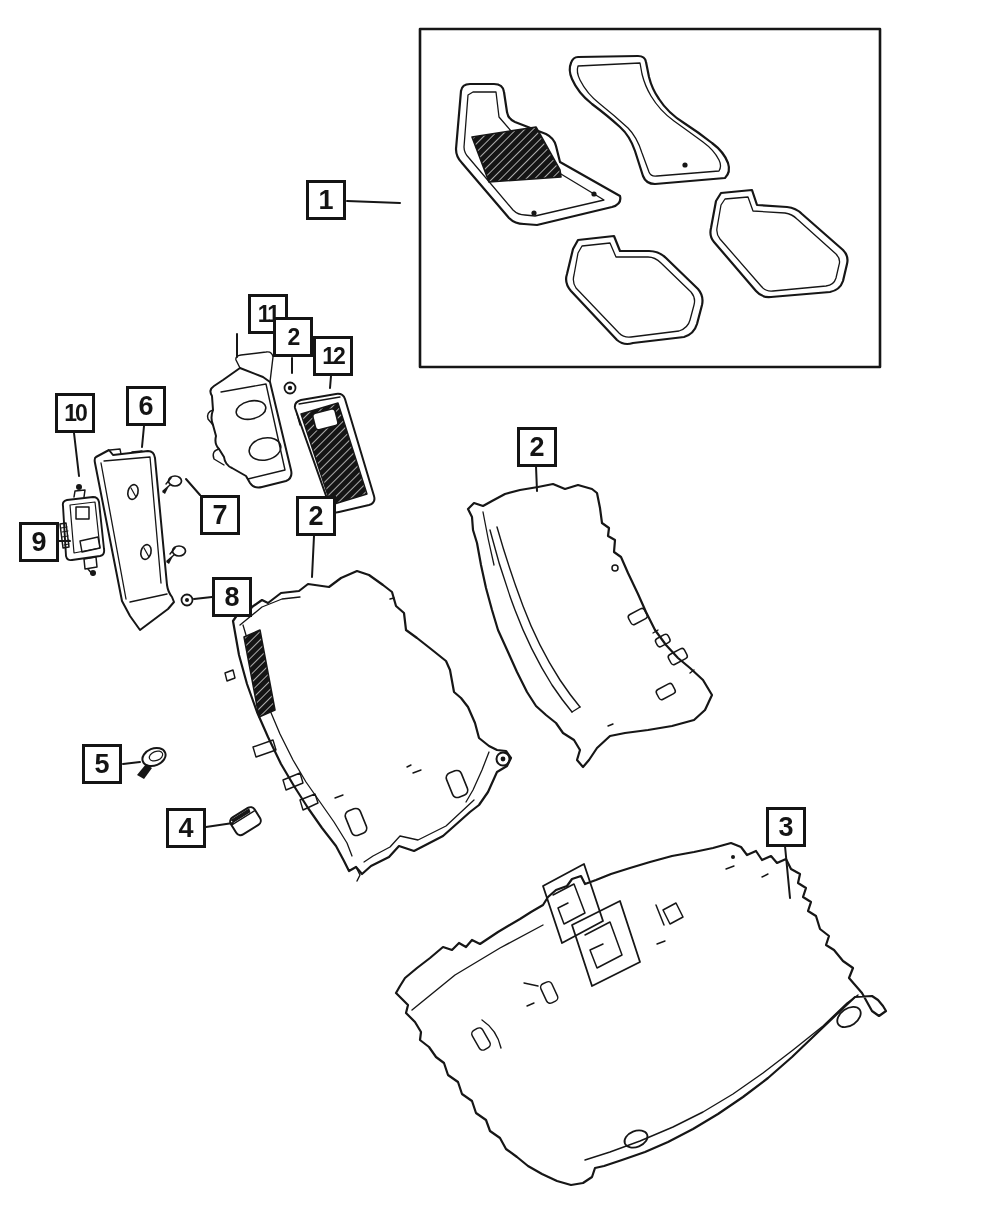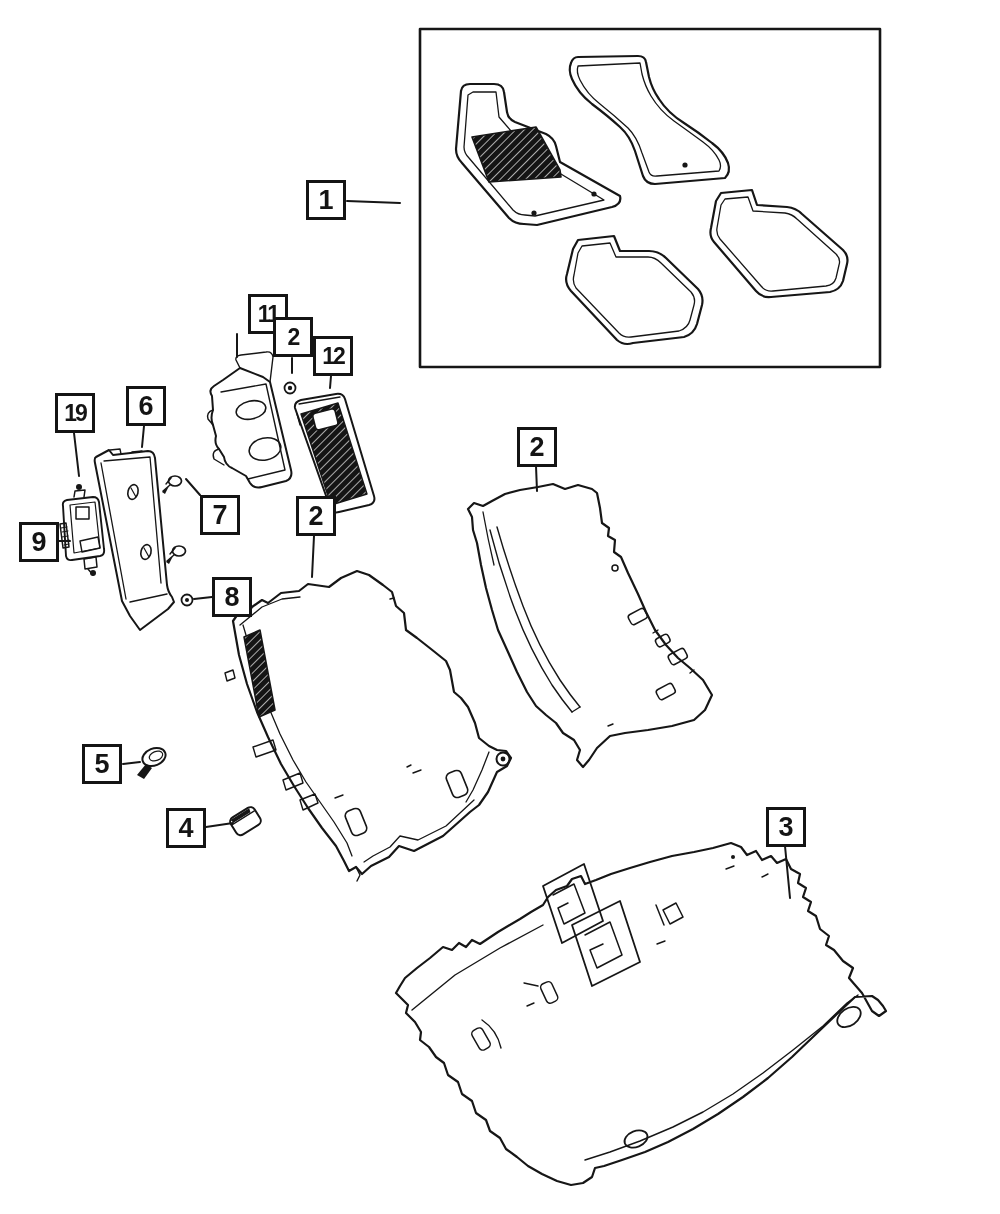--- a/index.html
+++ b/index.html
@@ -237,18 +237,18 @@
 <div class="callout" style="left:306px;top:180px;">1</div>
 <div class="callout" style="left:517px;top:427px;">2</div>
 <div class="callout" style="left:296px;top:496px;">2</div>
 <div class="callout" style="left:766px;top:807px;">3</div>
 <div class="callout" style="left:166px;top:808px;">4</div>
 <div class="callout" style="left:82px;top:744px;">5</div>
 <div class="callout" style="left:126px;top:386px;">6</div>
 <div class="callout" style="left:200px;top:495px;">7</div>
 <div class="callout" style="left:212px;top:577px;">8</div>
 <div class="callout" style="left:19px;top:522px;">9</div>
-<div class="callout two" style="left:55px;top:393px;">19</div>
+<div class="callout two" style="left:55px;top:393px;">10</div>
 <div class="callout two" style="left:212px;top:294px;margin-left:36px;">11</div>
 <div class="callout two" style="left:313px;top:336px;text-align:center;">12</div>
 <div class="callout two" style="left:273px;top:317px;">2</div>
 
 </div>
 
 </body></html>

